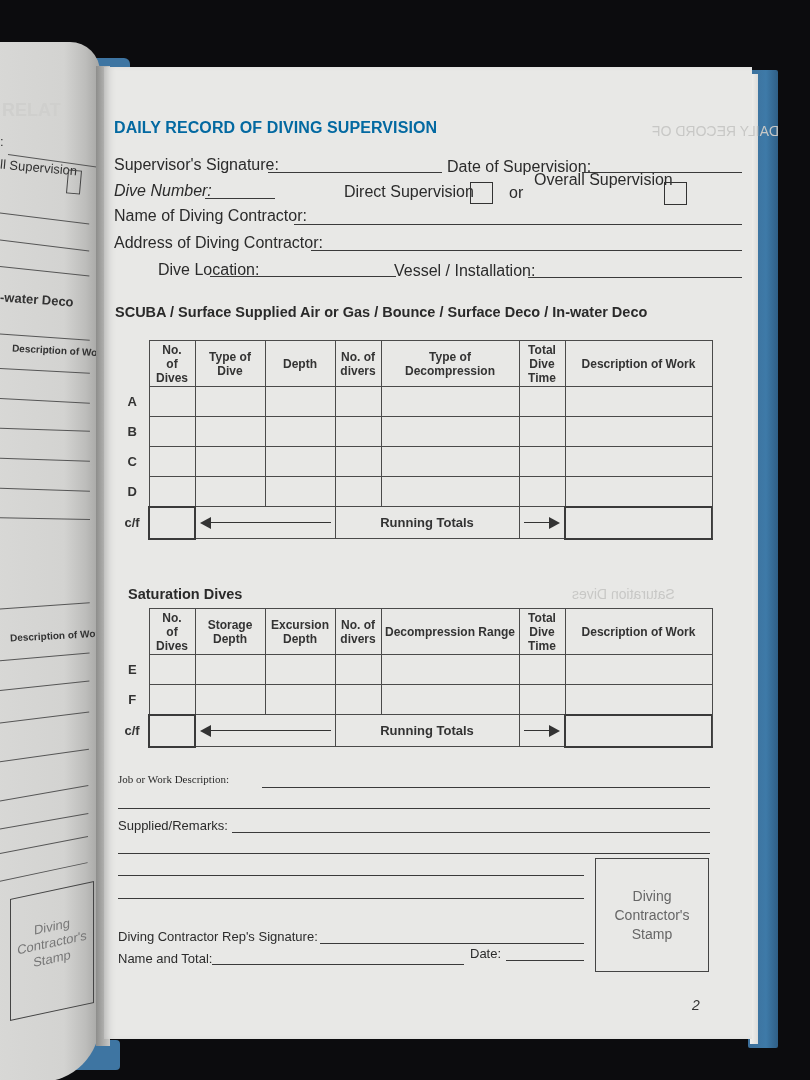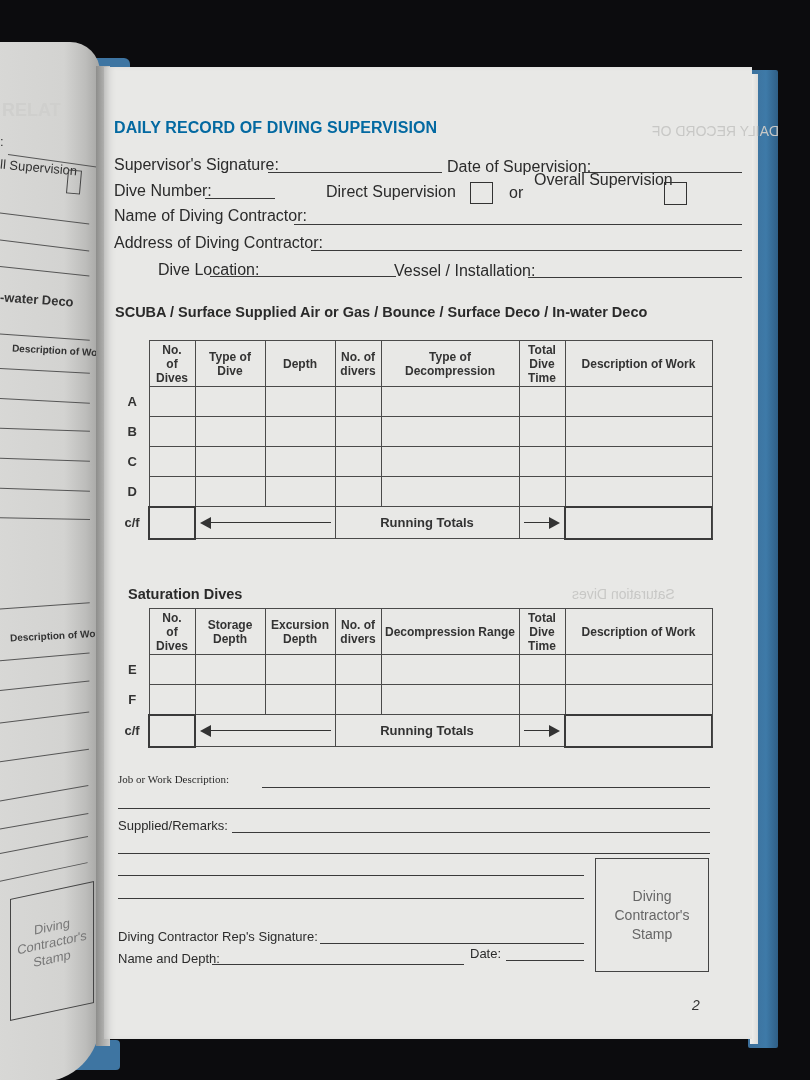--- a/index.html
+++ b/index.html
@@ -137,23 +137,23 @@
 
 <div class="page">
   <div class="title">DAILY RECORD OF DIVING SUPERVISION</div>
   <div class="ghost" style="left:548px;top:56px;">DAILY RECORD OF</div>
 
   <div class="field" style="left:10px;top:89px;">Supervisor's Signature:</div>
   <div class="uline" style="left:164px;top:105px;width:174px;"></div>
   <div class="field" style="left:343px;top:91px;">Date of Supervision:</div>
   <div class="uline" style="left:478px;top:105px;width:160px;"></div>
 
-  <div class="field" style="left:10px;top:115px;">Dive Number:</div>
+  <div class="field" style="left:10px;top:115px;font-style:italic;">Dive Number:</div>
   <div class="uline" style="left:101px;top:131px;width:70px;"></div>
-  <div class="field" style="left:222px;top:116px;">Direct Supervision</div>
+  <div class="field" style="left:240px;top:116px;">Direct Supervision</div>
   <div class="chk" style="left:366px;top:115px;width:23px;height:22px;"></div>
   <div class="field" style="left:405px;top:117px;">or</div>
   <div class="field" style="left:430px;top:104px;">Overall Supervision</div>
   <div class="chk" style="left:560px;top:115px;width:23px;height:23px;"></div>
 
   <div class="field" style="left:10px;top:140px;">Name of Diving Contractor:</div>
   <div class="uline" style="left:190px;top:157px;width:448px;"></div>
 
   <div class="field" style="left:10px;top:167px;">Address of Diving Contractor:</div>
   <div class="uline" style="left:207px;top:183px;width:431px;"></div>
@@ -310,21 +310,21 @@
 
   <div class="field" style="left:14px;top:751px;font-size:13px;">Supplied/Remarks:</div>
   <div class="uline" style="left:128px;top:765px;width:478px;"></div>
   <div class="uline" style="left:14px;top:786px;width:592px;"></div>
   <div class="uline" style="left:14px;top:808px;width:466px;"></div>
   <div class="uline" style="left:14px;top:831px;width:466px;"></div>
 
   <div class="field" style="left:14px;top:862px;font-size:13px;">Diving Contractor Rep's Signature:</div>
   <div class="uline" style="left:216px;top:876px;width:264px;"></div>
 
-  <div class="field" style="left:14px;top:884px;font-size:13px;">Name and Depth:</div>
+  <div class="field" style="left:14px;top:884px;font-size:13px;">Name and Total:</div>
   <div class="uline" style="left:108px;top:897px;width:252px;"></div>
   <div class="field" style="left:366px;top:879px;font-size:13px;">Date:</div>
   <div class="uline" style="left:402px;top:893px;width:78px;"></div>
 
   <div class="stamp-box">
     <span>Diving</span>
     <span>Contractor's</span>
     <span>Stamp</span>
   </div>
 

